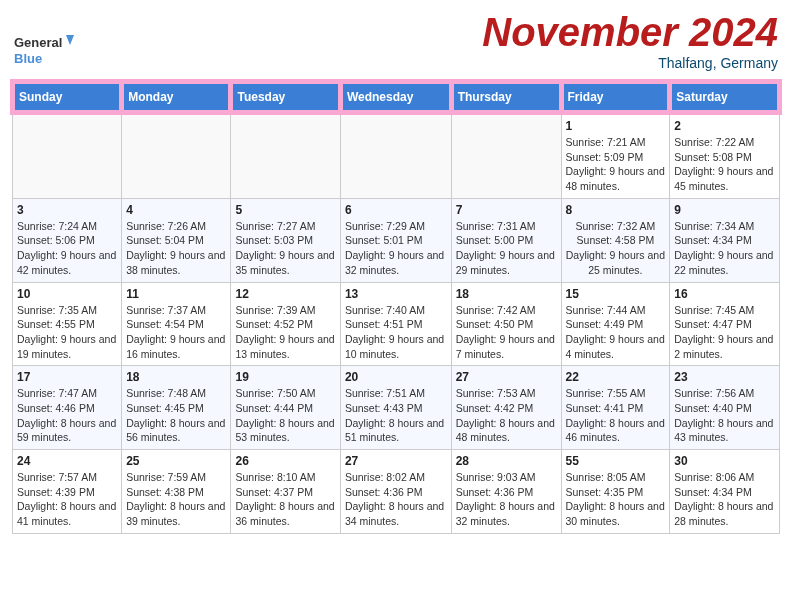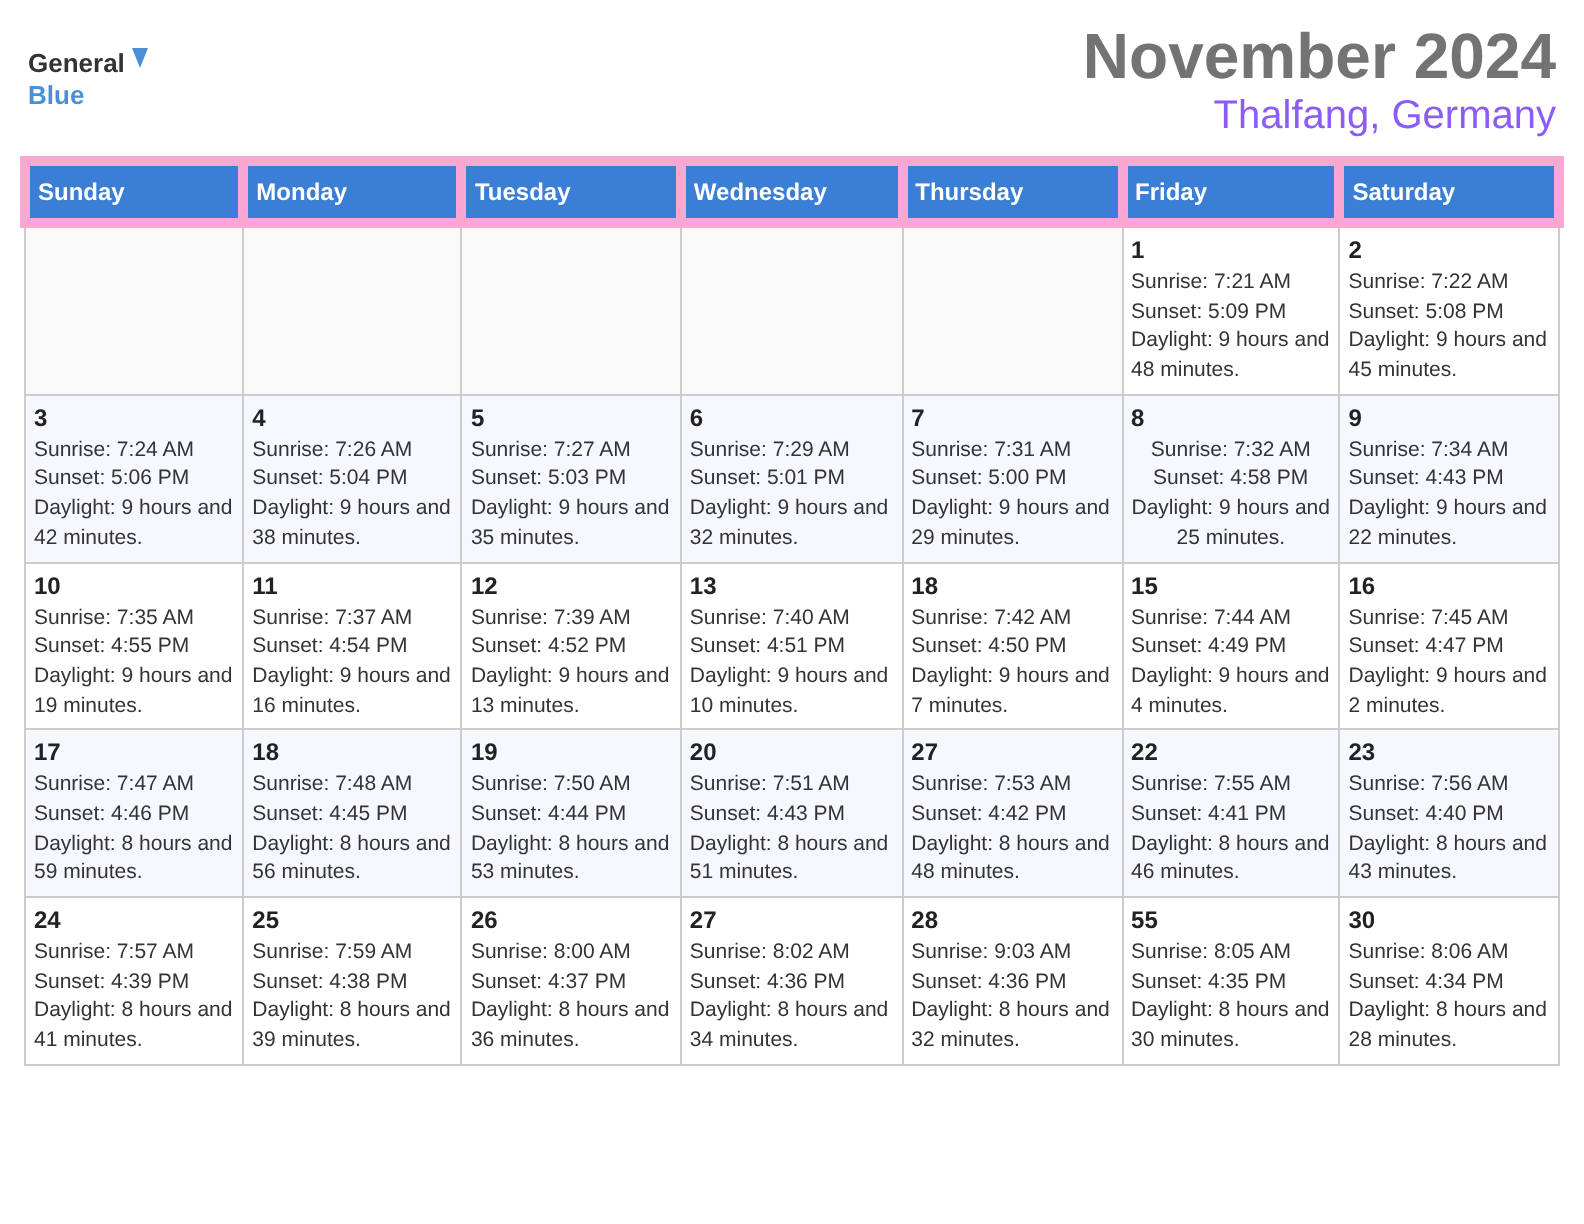--- a/index.html
+++ b/index.html
@@ -6,40 +6,41 @@
     body {
       font-family: Arial, sans-serif;
       background: #fff;
       width: 792px;
       min-height: 612px;
       padding: 10px;
     }
     .header {
       display: flex;
       justify-content: space-between;
-      align-items: center;
+      align-items: flex-end;
       margin-bottom: 8px;
       padding: 0 4px;
     }
     .logo {
       display: flex;
       align-items: center;
       gap: 4px;
     }
     .title-block {
       text-align: right;
     }
     .month-title {
-      font-size: 32px;
+      font-size: 40px;
       font-weight: bold;
-      color: #737373;
+      color: #b91c1c;
+      font-style: italic;
     }
     .location {
-      font-size: 20px;
-      color: #8b5cf6;
+      font-size: 14px;
+      color: #0c4a6e;
     }
     .calendar {
       width: 100%;
       border-collapse: collapse;
       font-size: 11px;
     }
     .calendar th {
       background: #3a7fd5;
       color: #fff;
       padding: 6px 4px;
@@ -165,21 +166,21 @@
         </td>
         <td>
           <div class="day-num">8</div>
           <div class="day-info" style="white-space: pre-line; text-align: center;">Sunrise: 7:32 AM
 Sunset: 4:58 PM
 Daylight: 9 hours and 25 minutes.</div>
         </td>
         <td>
           <div class="day-num">9</div>
           <div class="day-info" style="white-space: pre-line;">Sunrise: 7:34 AM
-Sunset: 4:43 PM
+Sunset: 4:34 PM
 Daylight: 9 hours and 22 minutes.</div>
         </td>
       </tr>
       <tr>
         <td>
           <div class="day-num">10</div>
           <div class="day-info" style="white-space: pre-line;">Sunrise: 7:35 AM
 Sunset: 4:55 PM
 Daylight: 9 hours and 19 minutes.</div>
         </td>
@@ -272,21 +273,21 @@
 Daylight: 8 hours and 41 minutes.</div>
         </td>
         <td>
           <div class="day-num">25</div>
           <div class="day-info" style="white-space: pre-line;">Sunrise: 7:59 AM
 Sunset: 4:38 PM
 Daylight: 8 hours and 39 minutes.</div>
         </td>
         <td>
           <div class="day-num">26</div>
-          <div class="day-info" style="white-space: pre-line;">Sunrise: 8:00 AM
+          <div class="day-info" style="white-space: pre-line;">Sunrise: 8:10 AM
 Sunset: 4:37 PM
 Daylight: 8 hours and 36 minutes.</div>
         </td>
         <td>
           <div class="day-num">27</div>
           <div class="day-info" style="white-space: pre-line;">Sunrise: 8:02 AM
 Sunset: 4:36 PM
 Daylight: 8 hours and 34 minutes.</div>
         </td>
         <td>

